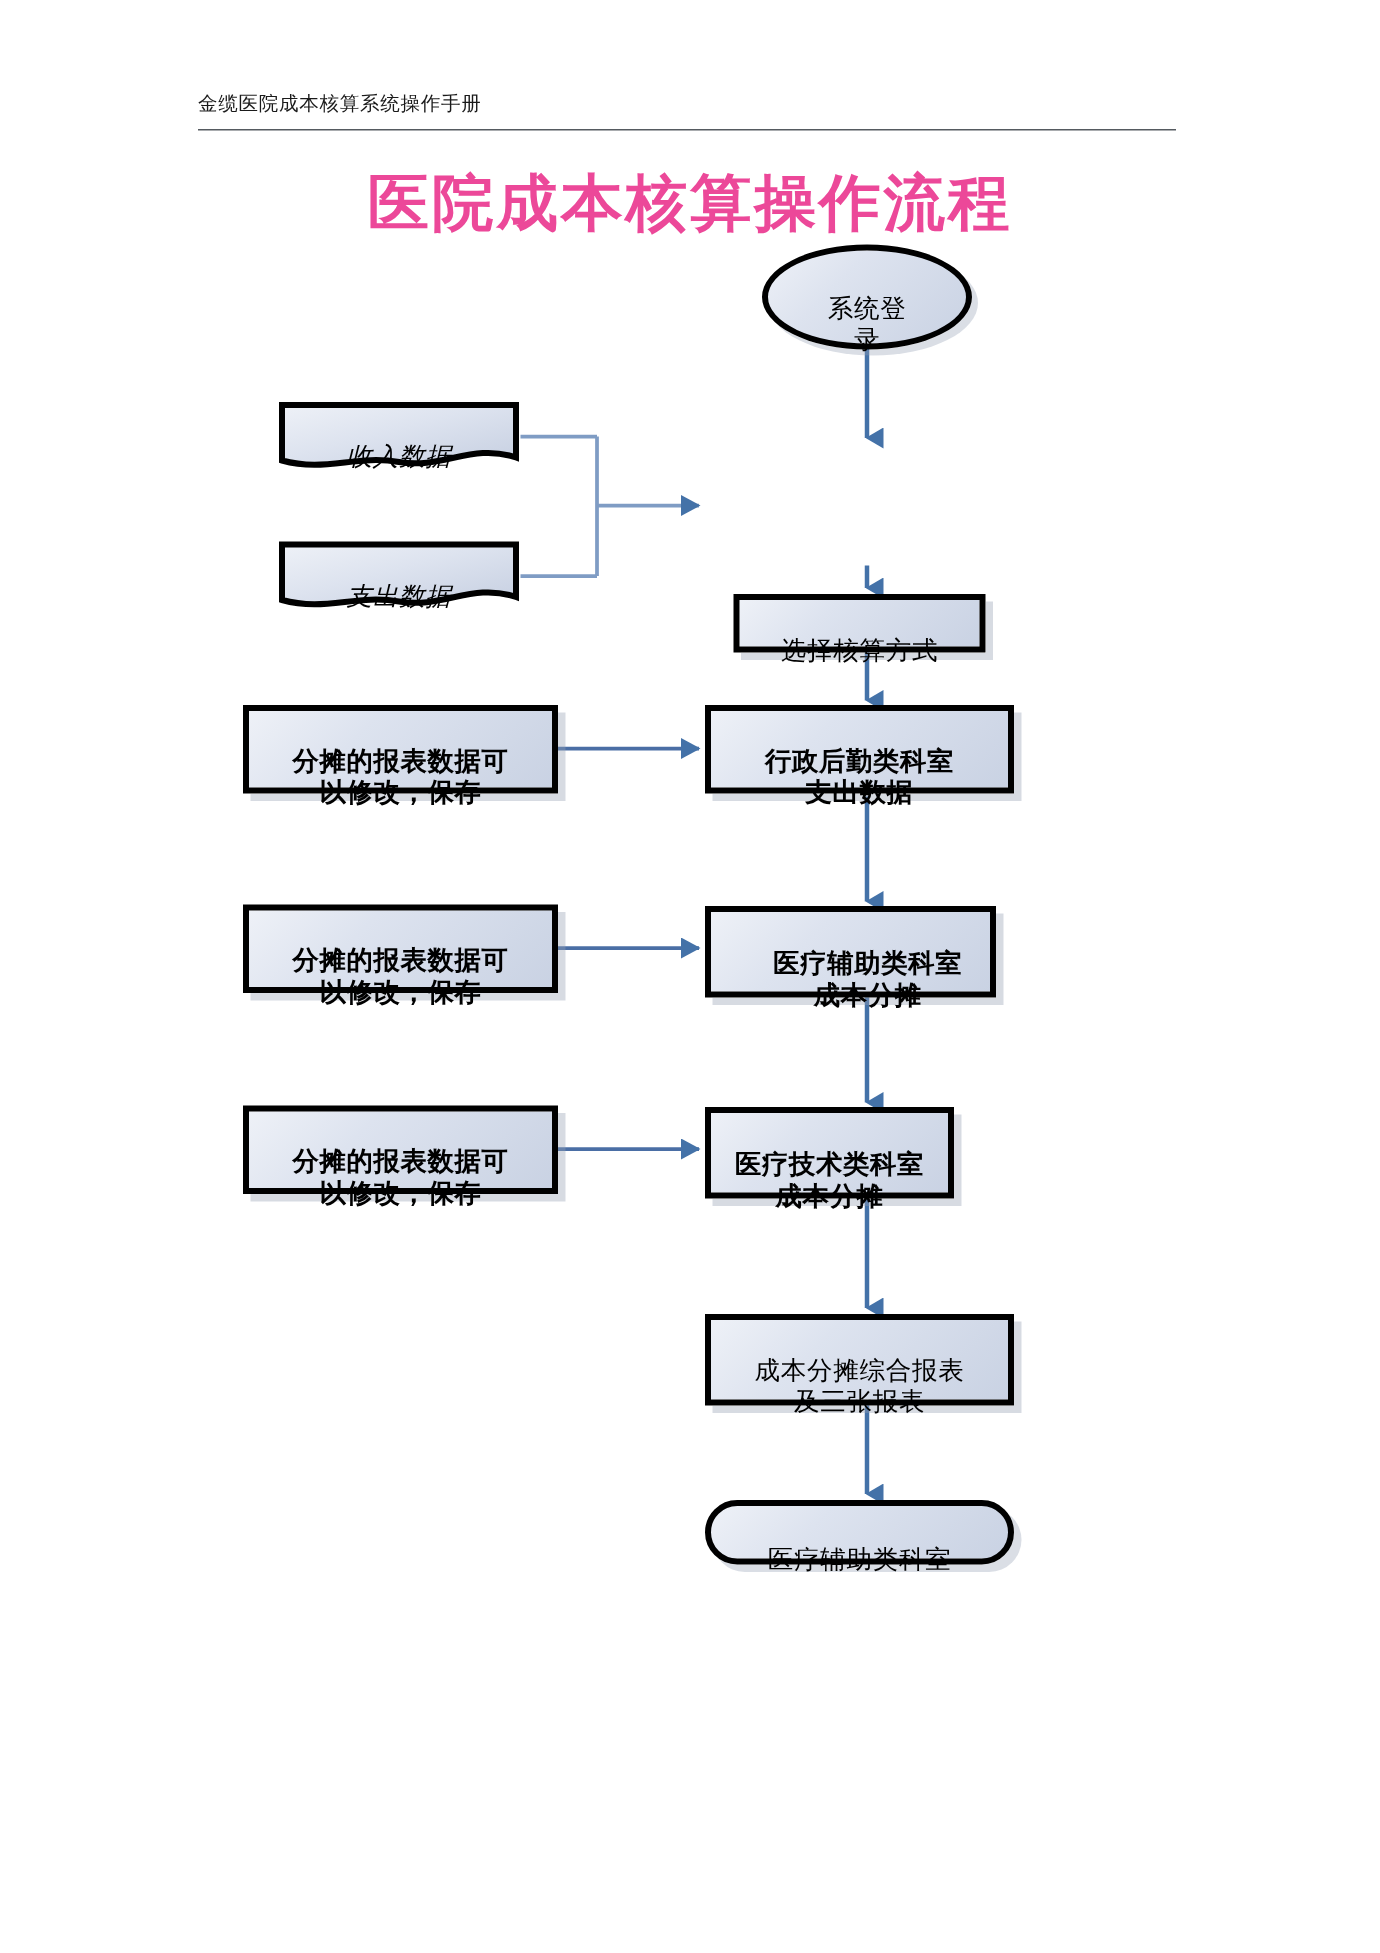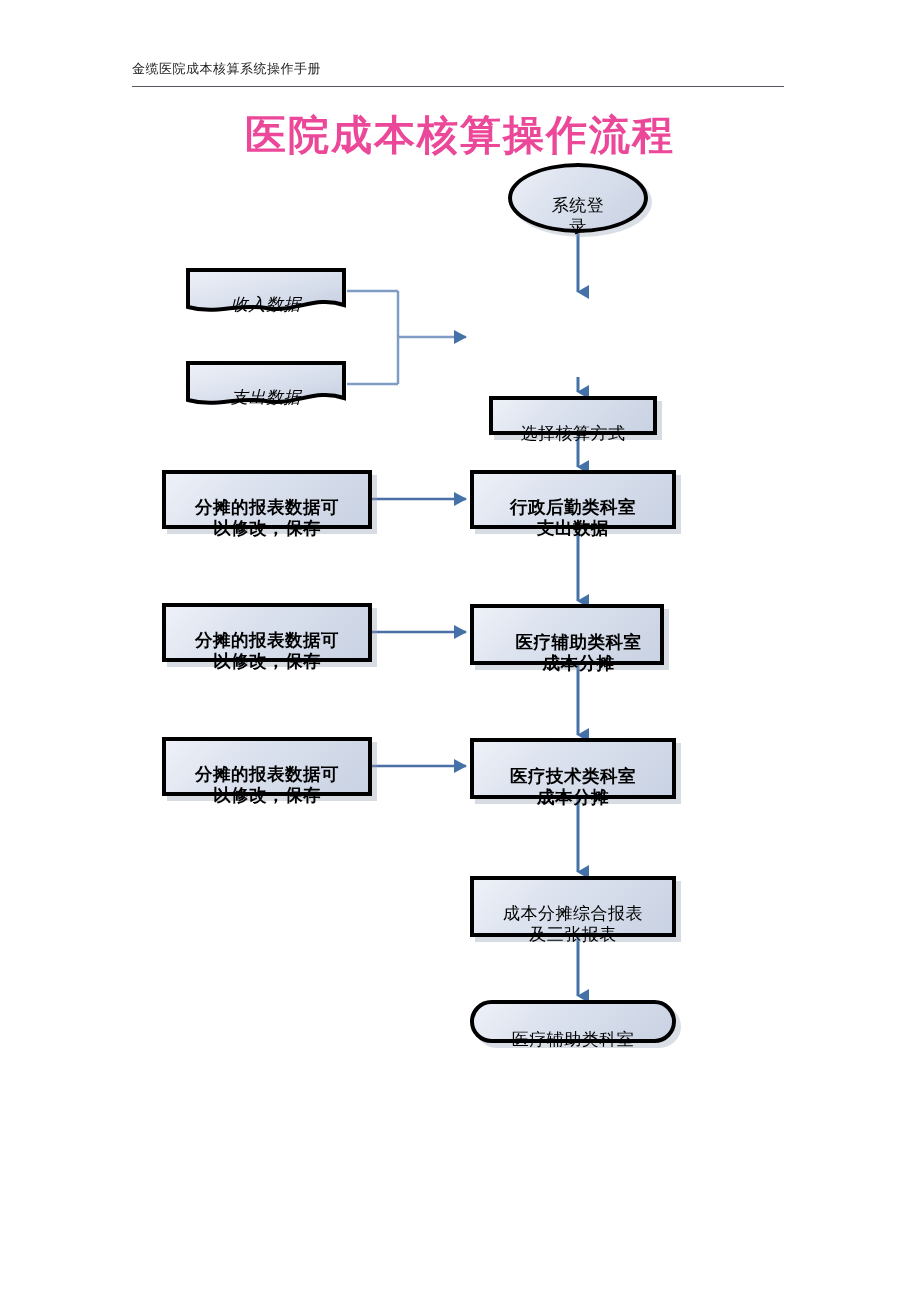--- a/index.html
+++ b/index.html
@@ -250,21 +250,21 @@
   <div class="node process bold" style="left:470px; top:604px; width:194px; height:61px;padding-left:23px;">
     <span class="label">医疗辅助类科室
 成本分摊</span>
   </div>
 
   <div class="node process bold" style="left:162px; top:737px; width:210px; height:59px;">
     <span class="label">分摊的报表数据可
 以修改，保存</span>
   </div>
 
-  <div class="node process bold" style="left:470px; top:738px; width:206px; height:61px;">
+  <div class="node process bold" style="left:470px; top:738px; width:166px; height:61px;">
     <span class="label">医疗技术类科室
 成本分摊</span>
   </div>
 
   <div class="node process" style="left:470px; top:876px; width:206px; height:61px;">
     <span class="label">成本分摊综合报表
 及三张报表</span>
   </div>
 
   <div class="node terminator-round" style="left:470px; top:1000px; width:206px; height:43px;">

